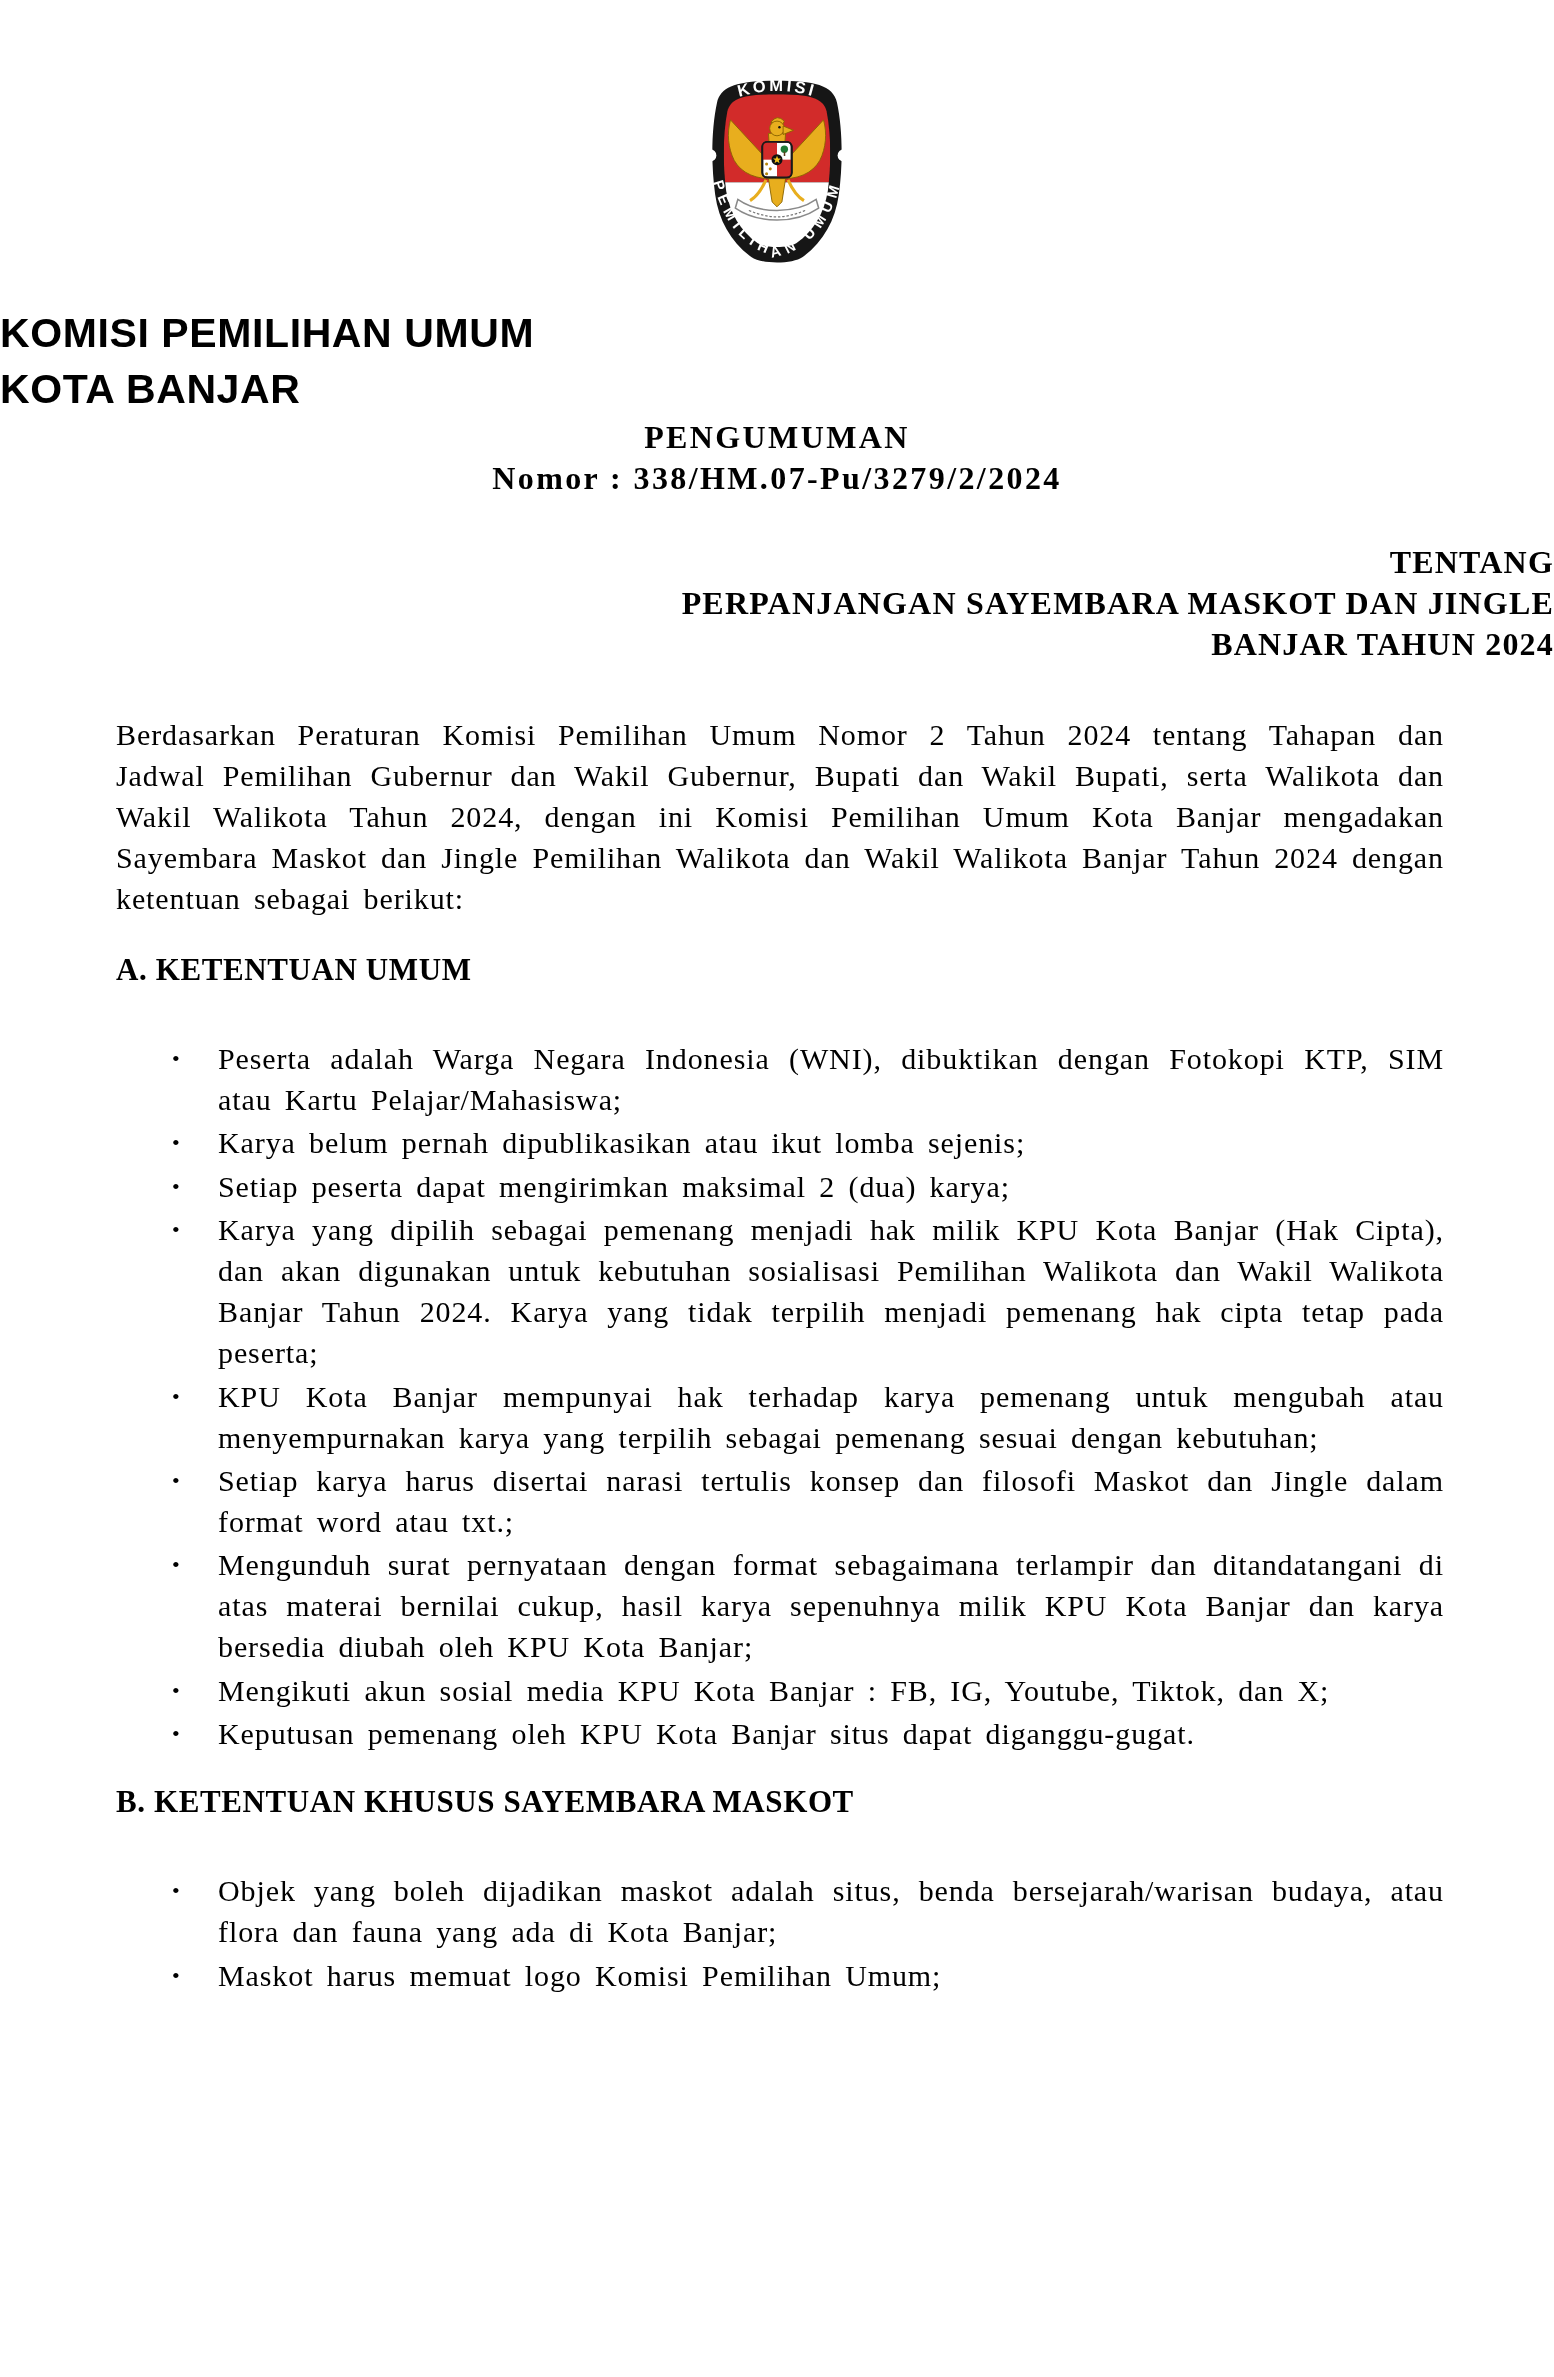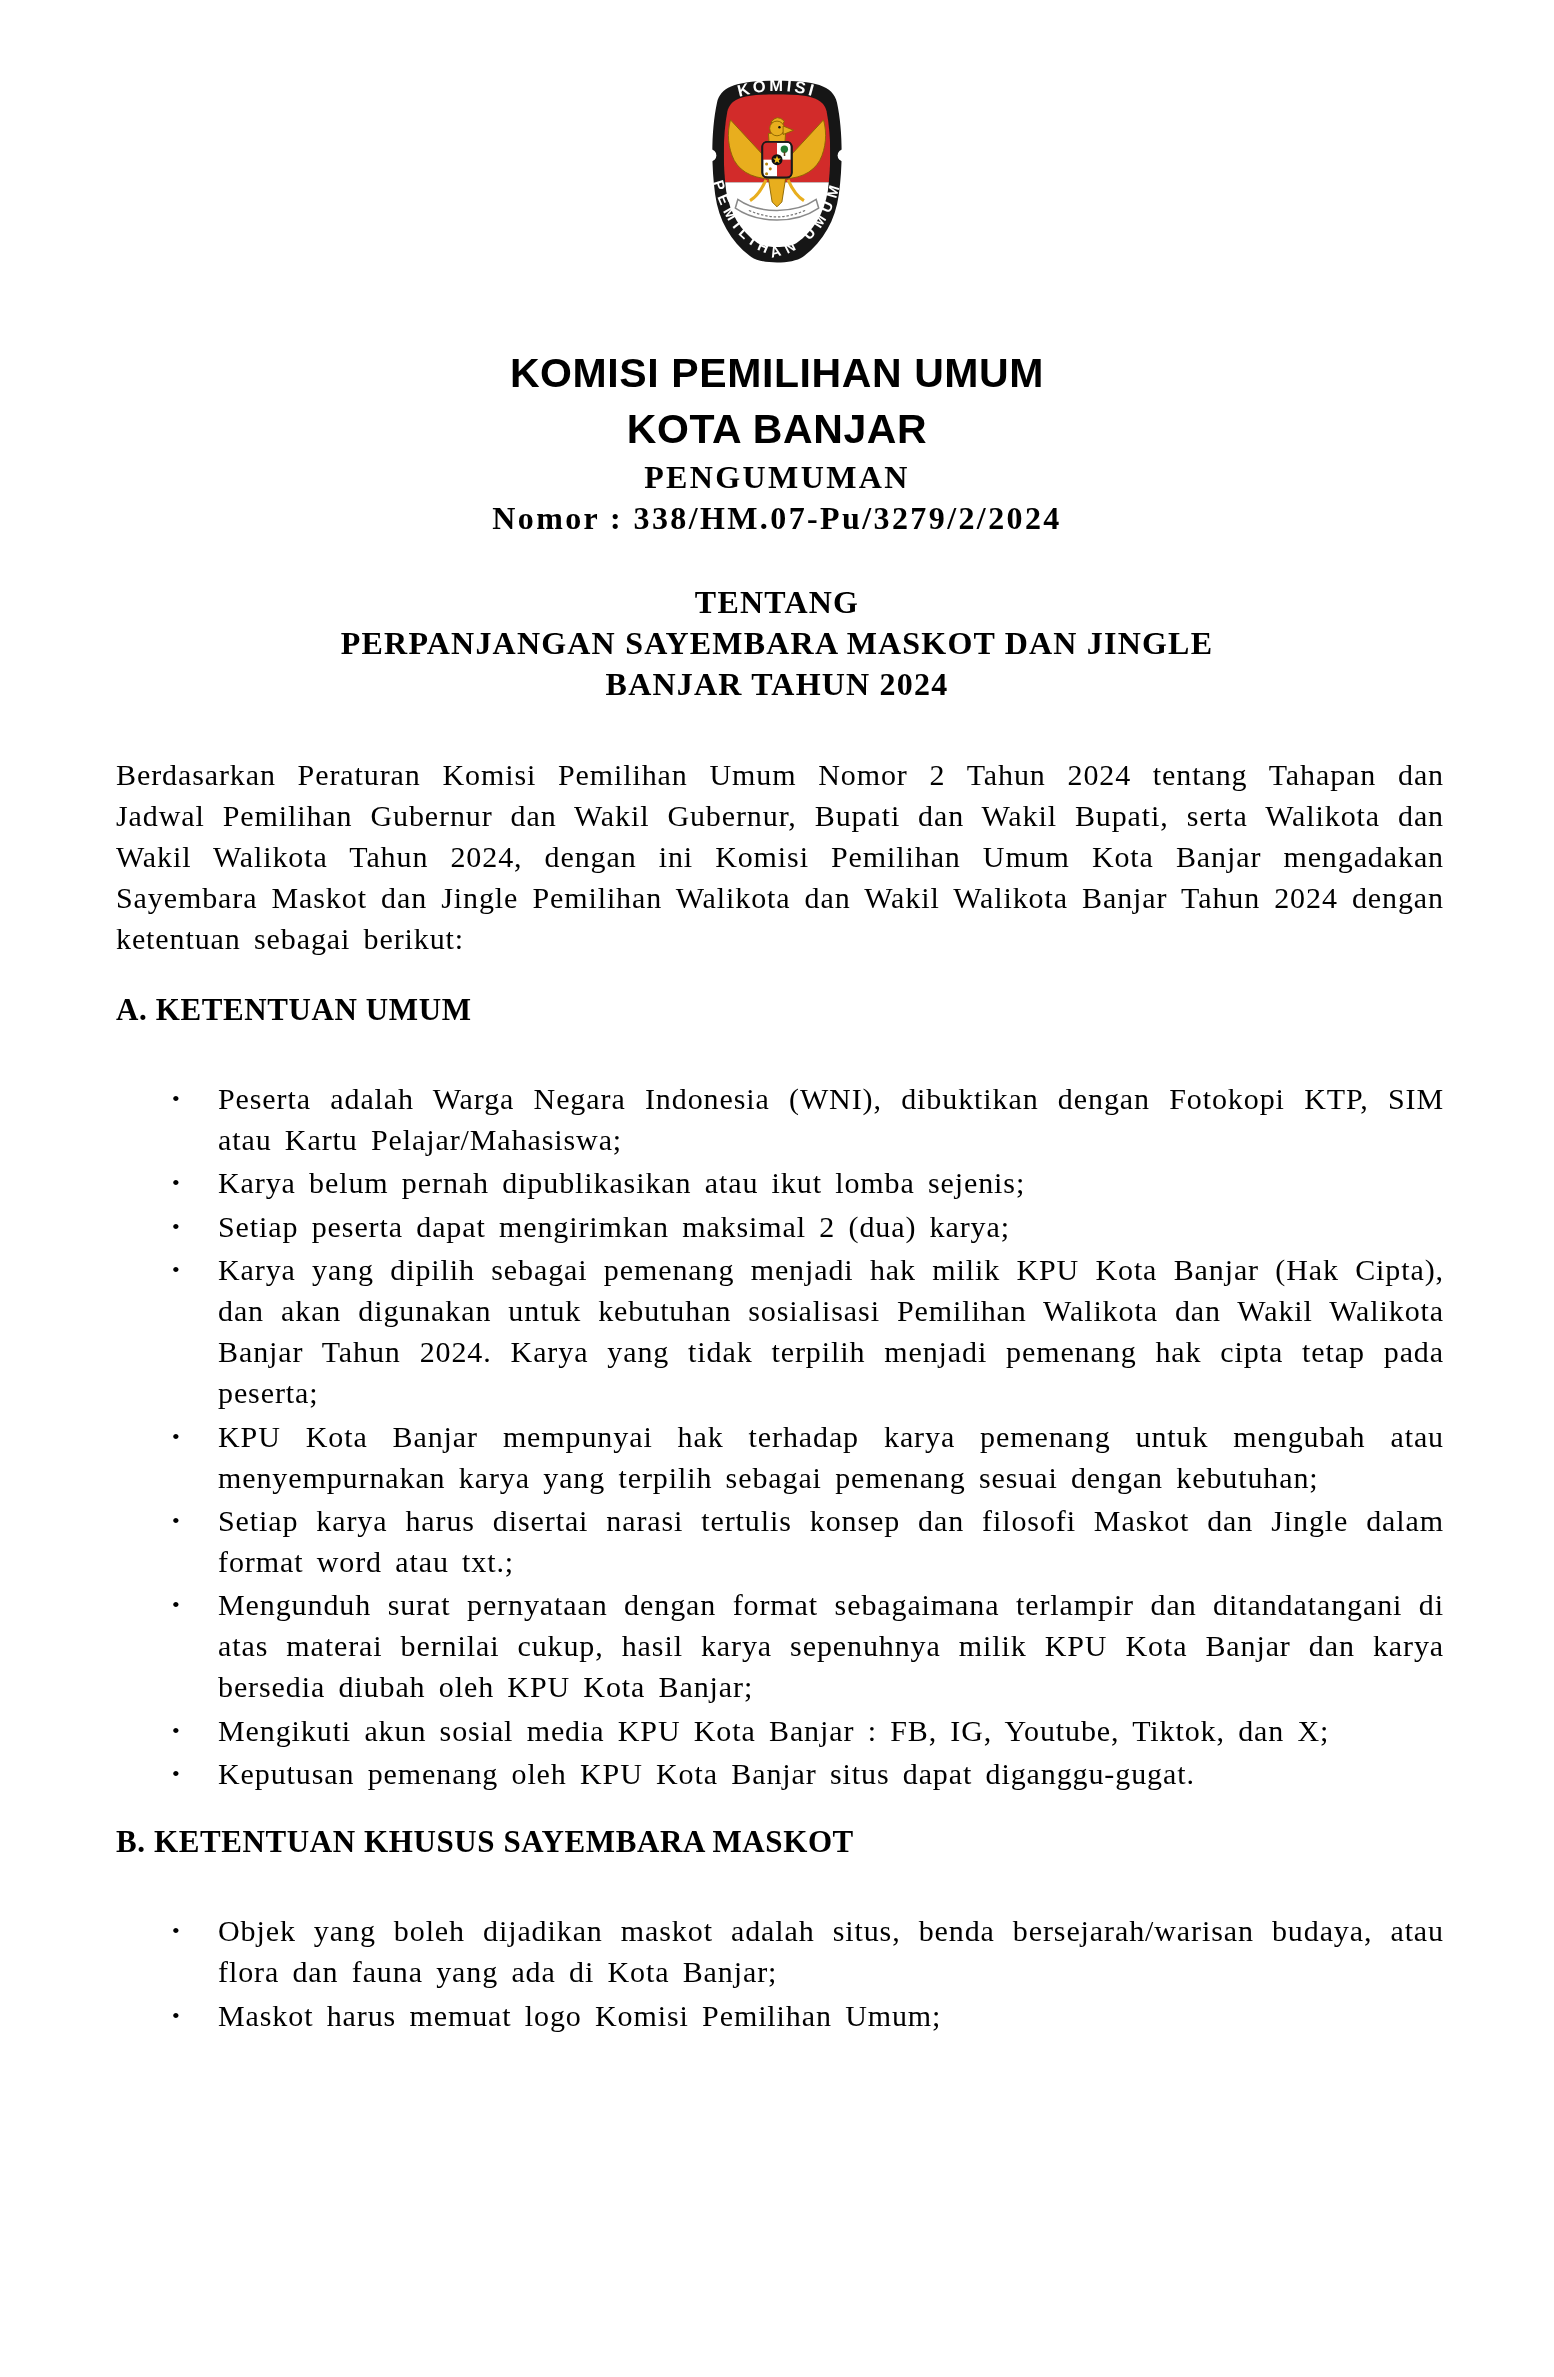--- a/index.html
+++ b/index.html
@@ -16,38 +16,38 @@
     overflow: hidden;
     font-family: "Liberation Serif", "DejaVu Serif", serif;
   }
   .logo {
     display: block;
     width: 160px;
     height: 199px;
     margin: 77px auto 0 auto;
   }
   .org-block {
-    margin-top: 69px;
-    text-align: center;
+    margin-top: 29px;
+    text-align: left;
     font-family: "Liberation Sans", "DejaVu Sans", sans-serif;
     font-weight: bold;
     font-size: 41px;
     line-height: 56px;
     letter-spacing: 0.6px;
   }
   .announce-block {
     text-align: center;
     font-weight: bold;
     font-size: 32px;
     line-height: 41px;
     letter-spacing: 2.4px;
   }
   .subject-block {
     margin-top: 43px;
-    text-align: center;
+    text-align: right;
     font-weight: bold;
     font-size: 32px;
     line-height: 41px;
     letter-spacing: 1.2px;
   }
   .content {
     margin-left: 116px;
     margin-right: 110px;
     margin-top: 44px;
   }

